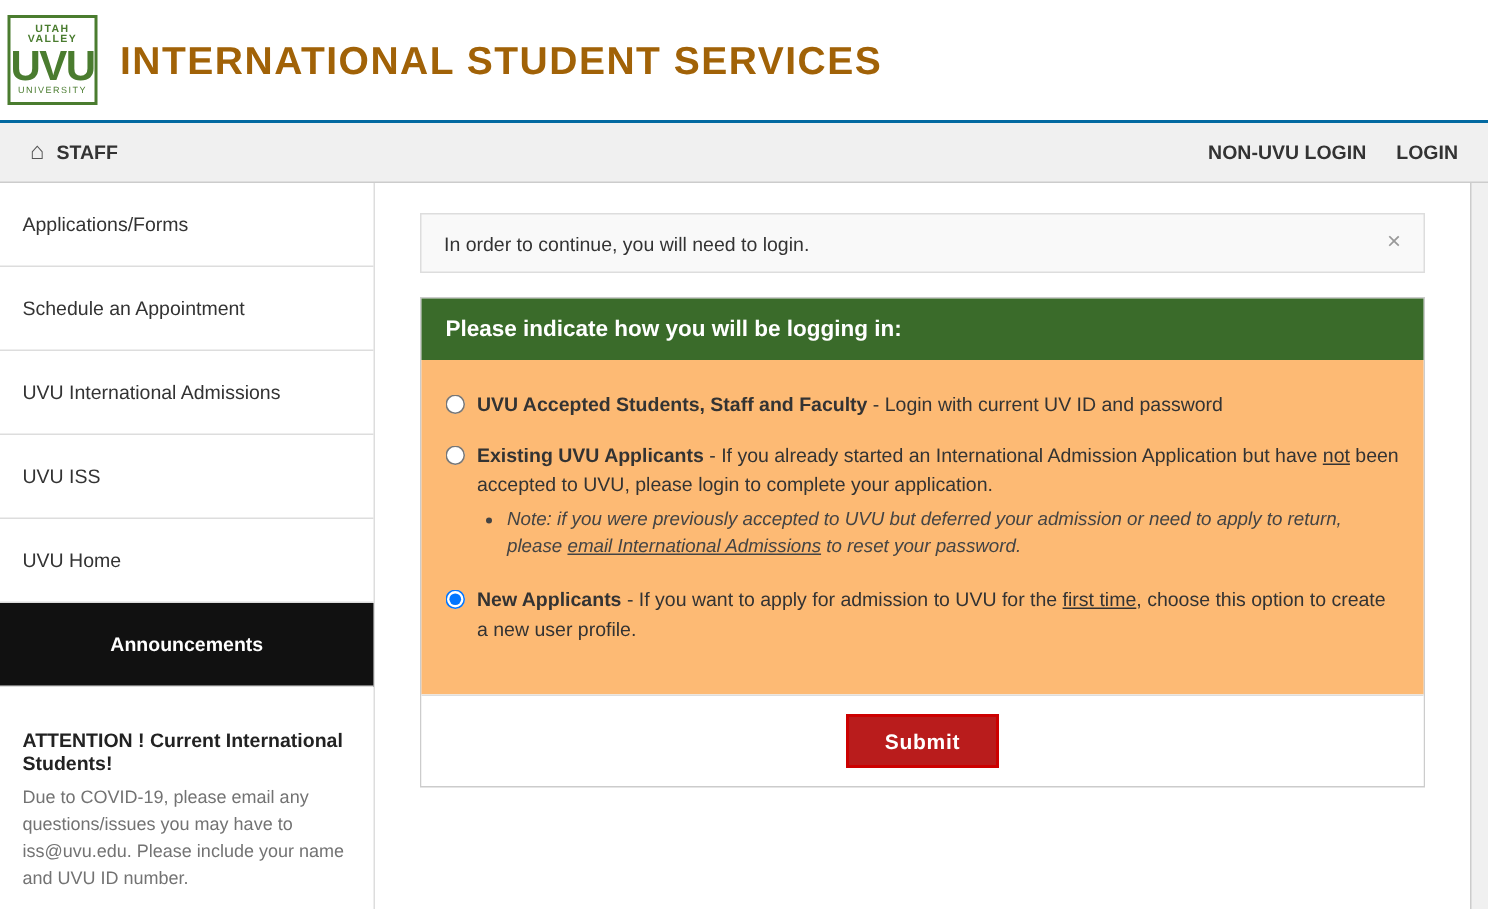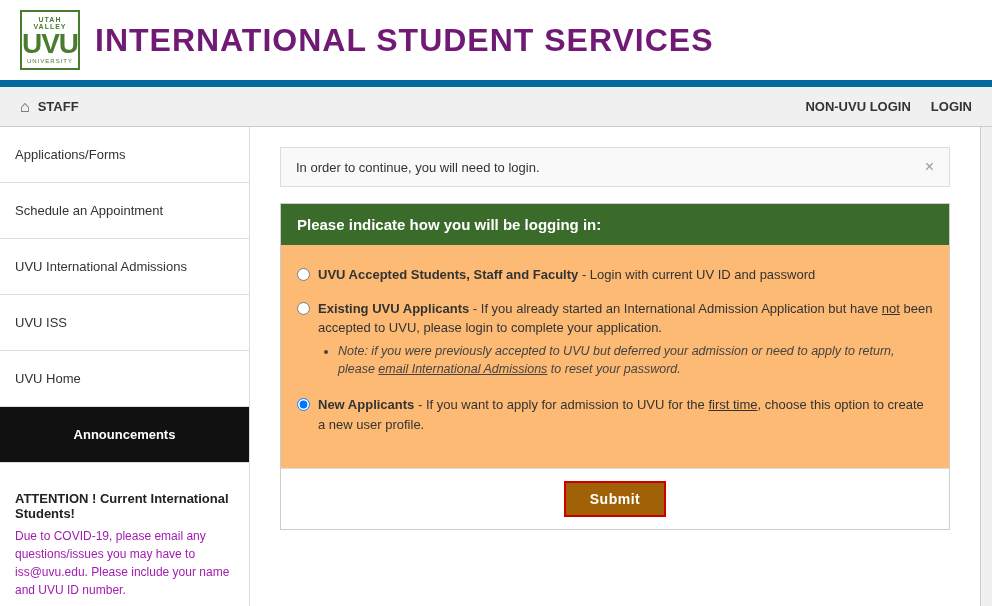--- a/index.html
+++ b/index.html
@@ -2,22 +2,22 @@
 <html><head>
   <meta charset="utf-8">
   <style>
     * { box-sizing: border-box; margin: 0; padding: 0; }
     body { font-family: Arial, sans-serif; font-size: 14px; color: #333; background: #fff; width: 992px; }
 
     
     .header {
       display: flex;
       align-items: center;
-      padding: 10px 20px;
-      border-bottom: 7px solid #0369a1;
+      padding: 10px 5px;
+      border-bottom: 2px solid #0369a1;
       background: #fff;
     }
     .logo-area {
       display: flex;
       align-items: center;
       gap: 15px;
     }
     .logo-box {
       border: 2px solid #4a7c2f;
       padding: 4px 6px;
@@ -40,23 +40,23 @@
       line-height: 1;
       letter-spacing: -1px;
     }
     .logo-bottom-text {
       font-size: 6px;
       color: #4a7c2f;
       letter-spacing: 1px;
       text-align: center;
     }
     .header-title {
-      font-size: 32px;
-      font-weight: bold;
-      color: #701a75;
+      font-size: 26px;
+      font-weight: bold;
+      color: #a16207;
       letter-spacing: 1px;
       text-transform: uppercase;
     }
 
     
     .navbar {
       background: #f0f0f0;
       border-bottom: 1px solid #ccc;
       display: flex;
       align-items: center;
@@ -123,21 +123,21 @@
       border-bottom: 1px solid #ddd;
     }
     .sidebar-announcement h4 {
       font-size: 13px;
       font-weight: bold;
       margin-bottom: 6px;
       color: #222;
     }
     .sidebar-announcement p {
       font-size: 12px;
-      color: #a21caf;
+      color: #737373;
       line-height: 1.5;
     }
     .sidebar-nav-arrows {
       display: flex;
       justify-content: space-between;
       align-items: center;
       padding: 6px 10px;
       border-top: 1px solid #ddd;
     }
     .sidebar-nav-arrows span {
@@ -220,21 +220,21 @@
 
     
     .submit-area {
       padding: 12px 16px;
       display: flex;
       justify-content: center;
       border-top: 1px solid #ddd;
       background: #fff;
     }
     .submit-btn {
-      background: #a16207;
+      background: #b91c1c;
       color: #fff;
       border: 2px solid #cc0000;
       padding: 8px 24px;
       font-size: 14px;
       font-weight: bold;
       cursor: pointer;
       letter-spacing: 0.5px;
     }
 
     

